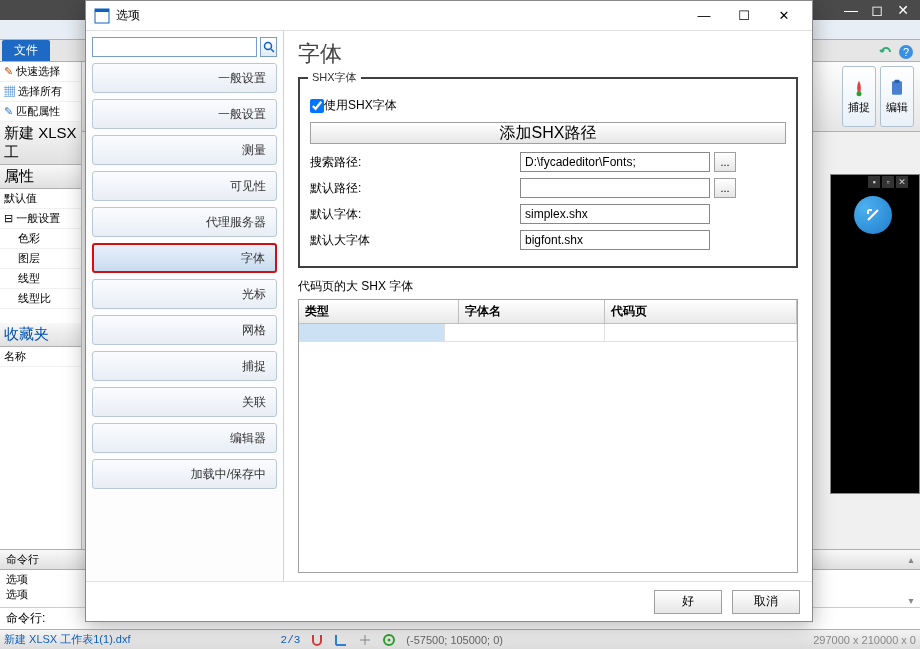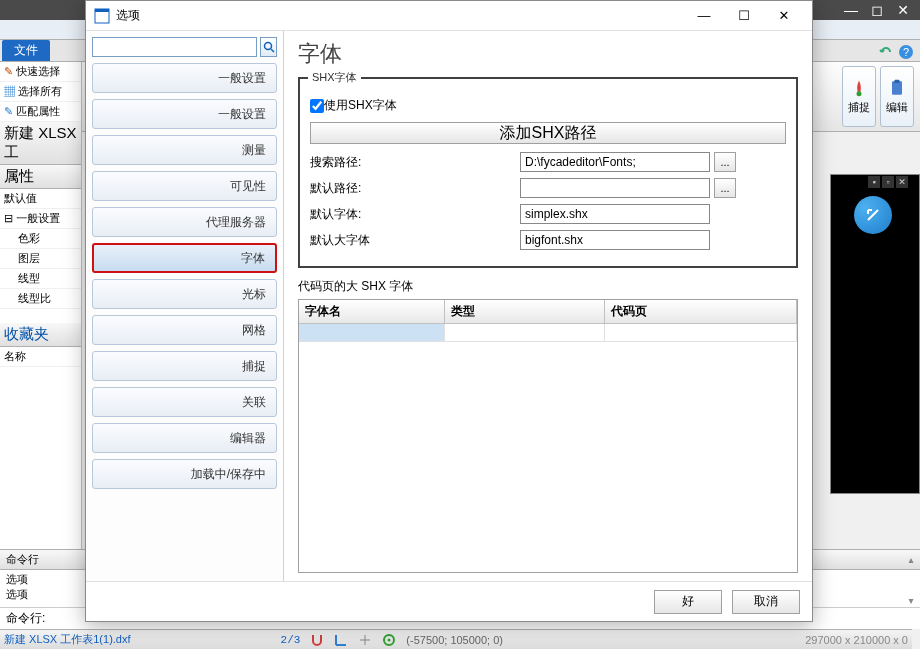--- a/index.html
+++ b/index.html
@@ -26,21 +26,21 @@
 .right-dark { position: absolute; right: 0; top: 174px; width: 90px; height: 320px; background: #000; border: 1px solid #888; }
 .float-circle { position: absolute; right: 28px; top: 196px; width: 38px; height: 38px; border-radius: 50%; background: radial-gradient(circle at 30% 30%, #4db0f0, #1f7fcc); display: flex; align-items: center; justify-content: center; color: #fff; font-weight: bold; }
 .float-tools { position: absolute; right: 12px; top: 176px; display: flex; gap: 2px; }
 .float-tools span { width: 12px; height: 12px; background: #333; color: #ccc; font-size: 9px; display: flex; align-items: center; justify-content: center; }
 
 .cmd-area { position: absolute; left: 0; right: 0; bottom: 20px; height: 80px; background: #fff; border-top: 1px solid #b0b0b0; }
 .cmd-hdr { background: linear-gradient(#f8f8f8,#e0e0e0); padding: 2px 6px; font-size: 11px; border-bottom: 1px solid #b0b0b0; }
 .cmd-lines { padding: 2px 6px; font-size: 11px; }
 .cmd-input-row { position: absolute; bottom: 0; left: 0; right: 0; border-top: 1px solid #ccc; padding: 2px 6px; font-size: 12px; }
 
-.statusbar { position: absolute; left: 0; right: 8px; bottom: 0; height: 20px; background: linear-gradient(#f4f4f4,#dcdcdc); border-top: 1px solid #b0b0b0; display: flex; align-items: center; font-size: 11px; padding: 0 4px; gap: 10px; }
+.statusbar { position: absolute; left: 0; right: 0; bottom: 0; height: 20px; background: linear-gradient(#f4f4f4,#dcdcdc); border-top: 1px solid #b0b0b0; display: flex; align-items: center; font-size: 11px; padding: 0 4px; gap: 10px; }
 .statusbar .file { color: #1060c0; }
 .statusbar .frac { color: #1060c0; margin-left: 140px; font-family: Liberation Mono, monospace; }
 .statusbar .coord { color: #666; }
 .statusbar .right { margin-left: auto; color: #888; }
 .statusbar .sicon { width: 14px; height: 14px; }
 
 
 .dialog { position: absolute; left: 85px; top: 0; width: 728px; height: 622px; background: #fff; border: 1px solid #8a8a8a; box-shadow: 0 4px 20px rgba(0,0,0,0.3); display: flex; flex-direction: column; }
 .dlg-title { height: 30px; display: flex; align-items: center; padding: 0 8px; border-bottom: 1px solid #e0e0e0; }
 .dlg-title .ticon { width: 16px; height: 16px; margin-right: 6px; }
@@ -249,22 +249,22 @@
         </div>
         <div class="form-row">
           <label>默认大字体</label>
           <input type="text" value="bigfont.shx" style="">
         </div>
       </fieldset>
 
       <div class="codepage-label">代码页的大 SHX 字体</div>
       <div class="codepage-table">
         <div class="cp-head">
+          <div class="col col2">类型</div>
           <div class="col col1">字体名</div>
-          <div class="col col2">类型</div>
           <div class="col col3">代码页</div>
         </div>
         <div class="cp-body">
           <div class="cp-row sel">
             <div class="cell col1"></div>
               <div class="cell col2"></div>
               <div class="cell col3"></div>
           </div>
         </div>
       </div>

